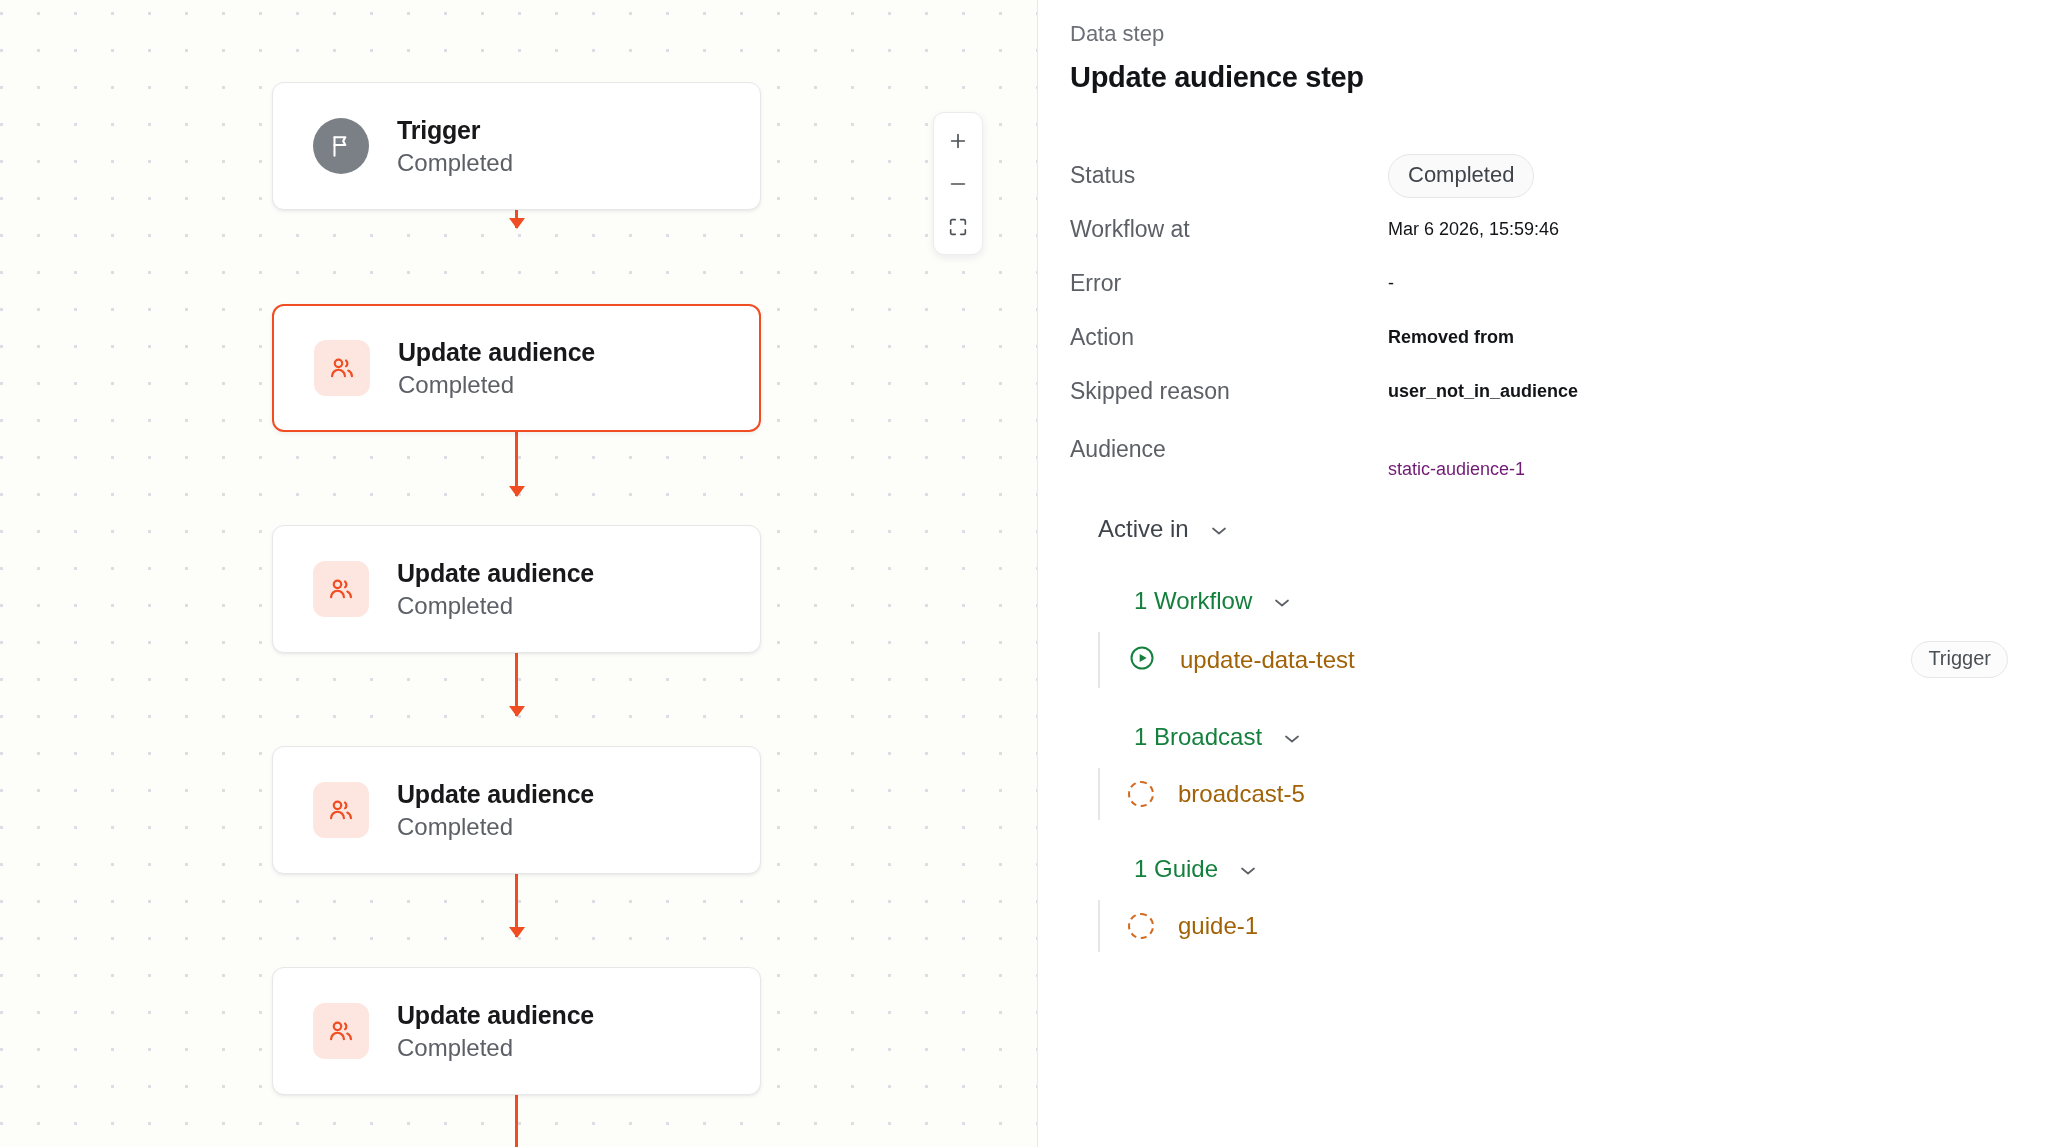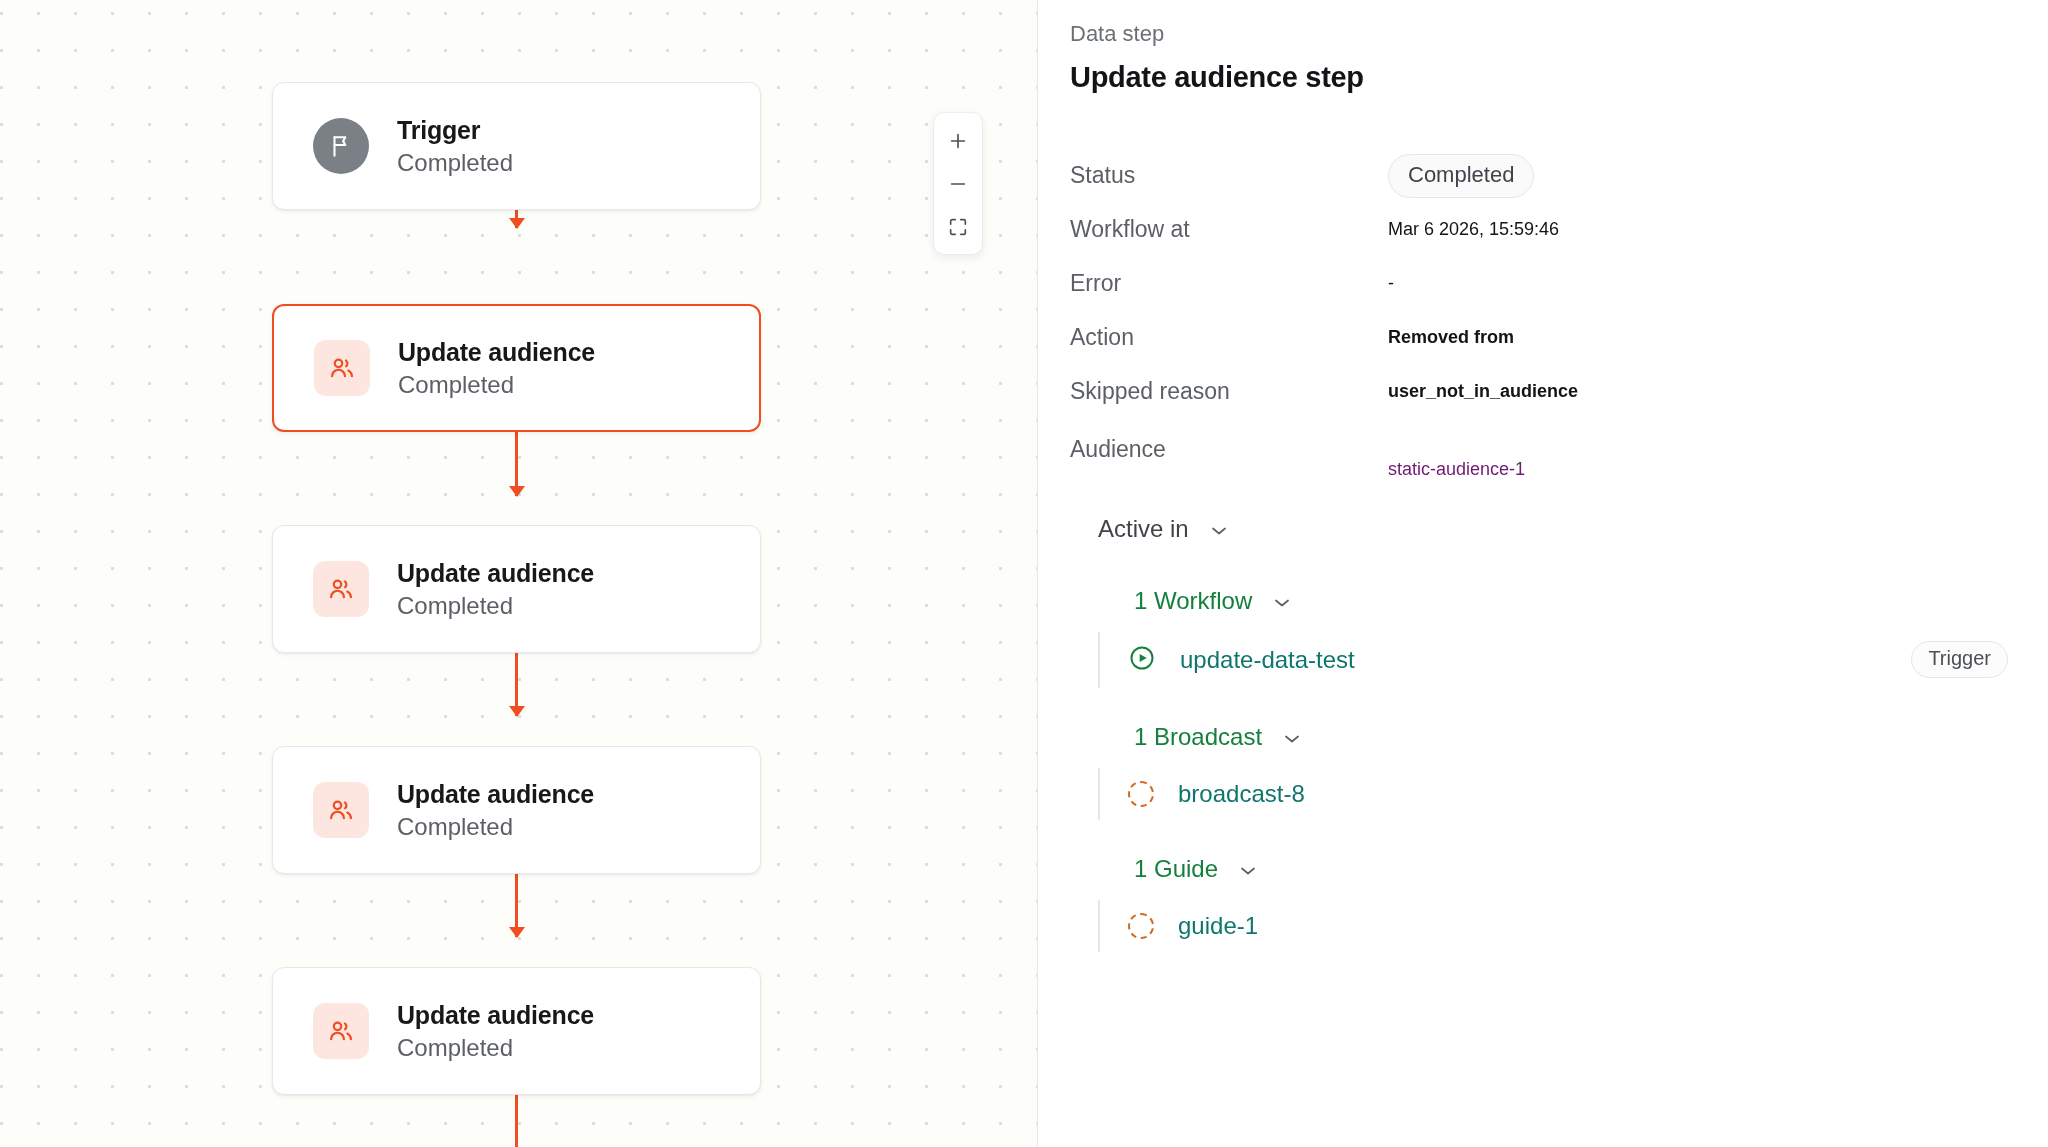--- a/index.html
+++ b/index.html
@@ -209,21 +209,21 @@
     display: flex;
     align-items: center;
     border-left: 2px solid #e6e6e9;
     padding: 12px 0 12px 28px;
     margin-top: 8px;
     gap: 24px;
     position: relative;
   }
   .item-label {
     font-size: 24px;
-    color: #0f766e;
+    color: #a16207;
   }
   .item-badge {
     position: absolute;
     right: 0;
     padding: 5px 16px 7px;
     border: 1px solid #e6e6e9;
     border-radius: 999px;
     background: #fcfcfc;
     font-size: 20px;
     color: #4b5056;
@@ -425,21 +425,21 @@
         <div class="group-head sub">
           <span class="caption">1 Broadcast</span>
           <span class="chev">
             <svg width="20" height="12" viewBox="0 0 20 12" fill="none" stroke="#5c6066" stroke-width="1.7" stroke-linecap="round" stroke-linejoin="round">
               <path d="M4 3.5l6 5 6-5"></path>
             </svg>
           </span>
         </div>
         <div class="item-row">
           <span class="dashed-circle"></span>
-          <span class="item-label">broadcast-8</span>
+          <span class="item-label">broadcast-5</span>
         </div>
       </div>
 
       <div class="group-section">
         <div class="group-head sub">
           <span class="caption">1 Guide</span>
           <span class="chev">
             <svg width="20" height="12" viewBox="0 0 20 12" fill="none" stroke="#5c6066" stroke-width="1.7" stroke-linecap="round" stroke-linejoin="round">
               <path d="M4 3.5l6 5 6-5"></path>
             </svg>

